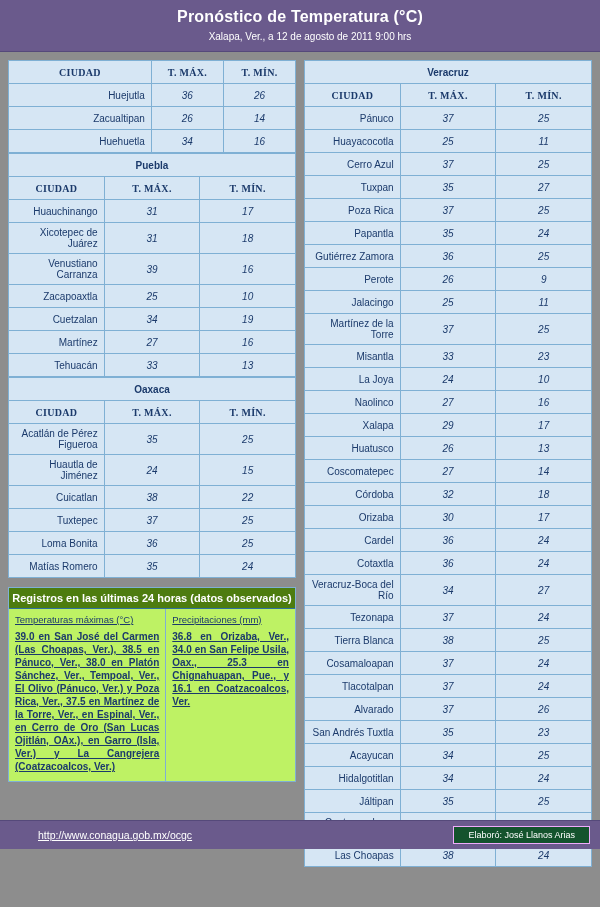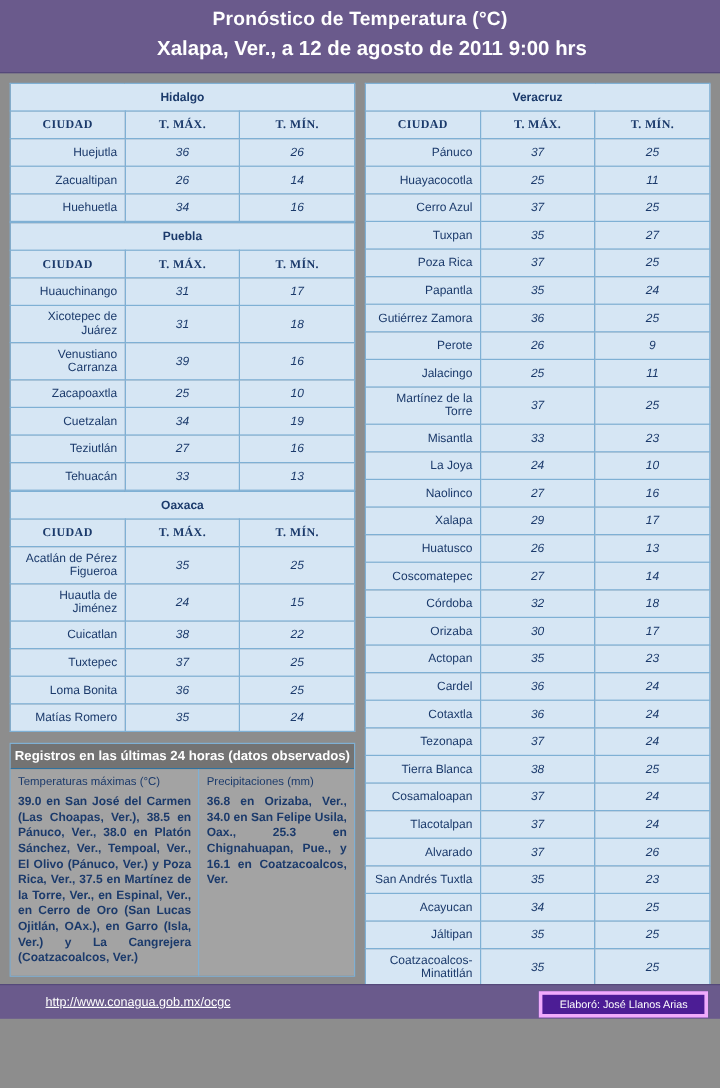--- a/index.html
+++ b/index.html
@@ -29,22 +29,22 @@
     padding: 8px 0 9px 0;
     border-bottom: 1px solid #55497a;
   }
   .header .title {
     font-size: 16px;
     font-weight: bold;
     letter-spacing: .2px;
     margin-bottom: 5px;
   }
   .header .subtitle {
-    font-size: 17px;
-    font-weight: bold;
+    font-size: 10px;
+    font-weight: normal;
     padding-left: 20px;
   }
   
   .body-wrap {
     display: flex;
     padding: 8px 8px 0 8px;
     gap: 8px;
     box-sizing: border-box;
     width: 600px;
   }
@@ -95,31 +95,32 @@
   }
   .w-city { width: 52%; }
   .w-num { width: 24%; }
 
   
   .obs-box {
     margin-top: 9px;
     border: 1px solid #7fb0d4;
   }
   .obs-title {
-    background: #737373;
+    background: #4d7c0f;
     color: #ffffff;
     font-weight: bold;
     font-size: 11px;
     text-align: center;
     padding: 4px 0;
     border-bottom: 1px solid #2f72a0;
   }
   .obs-cols {
     display: flex;
-    background: #a3a3a3;
+    background: #bef264;
+    text-decoration: underline;
   }
   .obs-col {
     padding: 5px 6px 8px 6px;
     box-sizing: border-box;
     font-size: 10px;
     color: #1b3a6b;
   }
   .obs-col.left { width: 55%; border-right: 1px solid #7fb0d4; }
   .obs-col.right { width: 45%; }
   .obs-col .label {
@@ -149,46 +150,43 @@
     left: 12px;
     top: 8px;
     color: #ffffff;
     font-size: 10.5px;
     padding-left: 26px;
   }
   .footer .credit {
     position: absolute;
     right: 10px;
     top: 5px;
-    background: #4c1d95;
+    background: #14532d;
     color: #ffffff;
     font-size: 9px;
     padding: 3px 14px;
-    border: 3px solid #f0abfc;
+    border: 1px solid #f0abfc;
   }
 </style>
 </head>
 <body>
 
 <div class="page">
 
   <div class="header">
     <div class="title">Pronóstico de Temperatura (°C)</div>
     <div class="subtitle">Xalapa, Ver., a 12 de agosto de 2011  9:00 hrs</div>
   </div>
 
   <div class="body-wrap">
 
     <div class="col-left">
 
       <table class="state-table">
         <tbody>
-            <tr>
-          <td class="state-title" colspan="3">Hidalgo</td>
-        </tr>
         <tr>
           <td class="col-head w-city">CIUDAD</td>
           <td class="col-head w-num">T. MÁX.</td>
           <td class="col-head w-num">T. MÍN.</td>
         </tr>
         <tr>
           <td class="city">Huejutla</td>
           <td class="num">36</td>
           <td class="num">26</td>
         </tr>
@@ -234,21 +232,21 @@
           <td class="city">Zacapoaxtla</td>
           <td class="num">25</td>
           <td class="num">10</td>
         </tr>
         <tr>
           <td class="city">Cuetzalan</td>
           <td class="num">34</td>
           <td class="num">19</td>
         </tr>
         <tr>
-          <td class="city">Teziutlán</td>
+          <td class="city">Martínez</td>
           <td class="num">27</td>
           <td class="num">16</td>
         </tr>
         <tr>
           <td class="city">Tehuacán</td>
           <td class="num">33</td>
           <td class="num">13</td>
         </tr>
       </tbody>
         </table>
@@ -408,33 +406,33 @@
               <td class="city">Córdoba</td>
               <td class="num">32</td>
               <td class="num">18</td>
             </tr>
         <tr>
               <td class="city">Orizaba</td>
               <td class="num">30</td>
               <td class="num">17</td>
             </tr>
         <tr>
-              <td class="city">Actopan</td>
-              <td class="num">35</td>
-              <td class="num">23</td>
-            </tr>
-        <tr>
               <td class="city">Cardel</td>
               <td class="num">36</td>
               <td class="num">24</td>
             </tr>
         <tr>
               <td class="city">Cotaxtla</td>
               <td class="num">36</td>
               <td class="num">24</td>
+            </tr>
+        <tr>
+              <td class="city">Veracruz-Boca del Río</td>
+              <td class="num">34</td>
+              <td class="num">27</td>
             </tr>
         <tr>
               <td class="city">Tezonapa</td>
               <td class="num">37</td>
               <td class="num">24</td>
             </tr>
         <tr>
               <td class="city">Tierra Blanca</td>
               <td class="num">38</td>
               <td class="num">25</td>
@@ -456,20 +454,25 @@
             </tr>
         <tr>
               <td class="city">San Andrés Tuxtla</td>
               <td class="num">35</td>
               <td class="num">23</td>
             </tr>
         <tr>
               <td class="city">Acayucan</td>
               <td class="num">34</td>
               <td class="num">25</td>
+            </tr>
+        <tr>
+              <td class="city">Hidalgotitlan</td>
+              <td class="num">34</td>
+              <td class="num">24</td>
             </tr>
         <tr>
               <td class="city">Jáltipan</td>
               <td class="num">35</td>
               <td class="num">25</td>
             </tr>
         <tr>
               <td class="city">Coatzacoalcos-Minatitlán</td>
               <td class="num">35</td>
               <td class="num">25</td>

